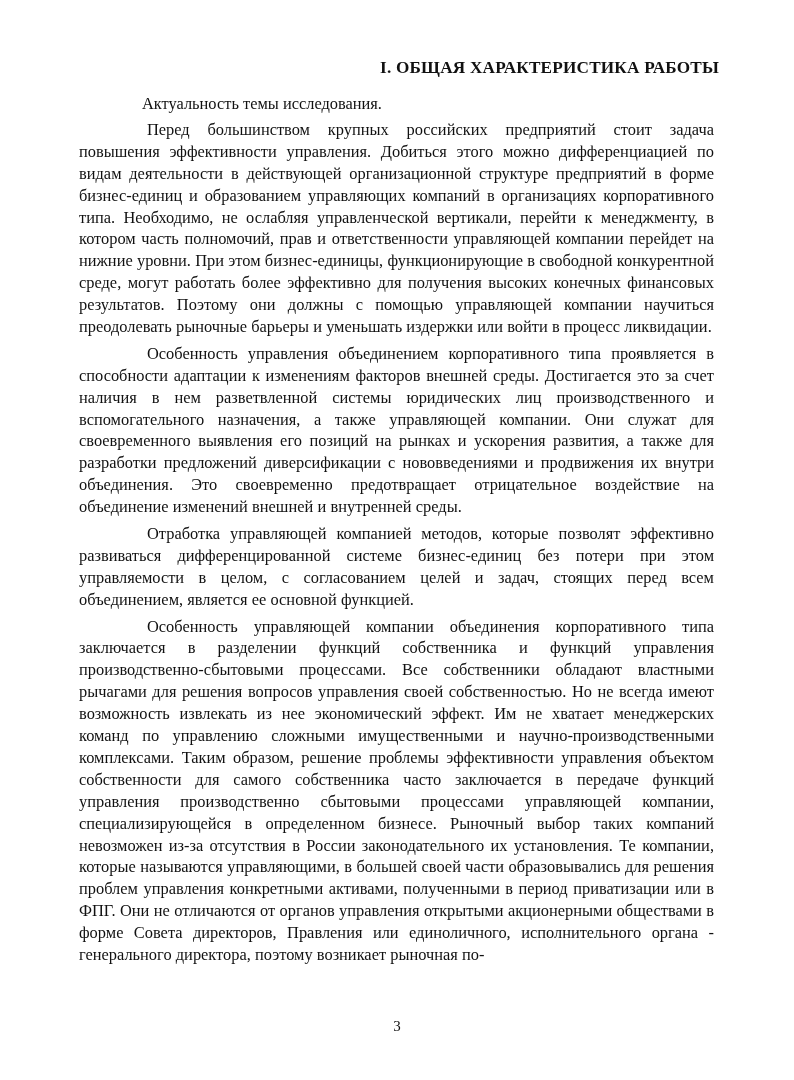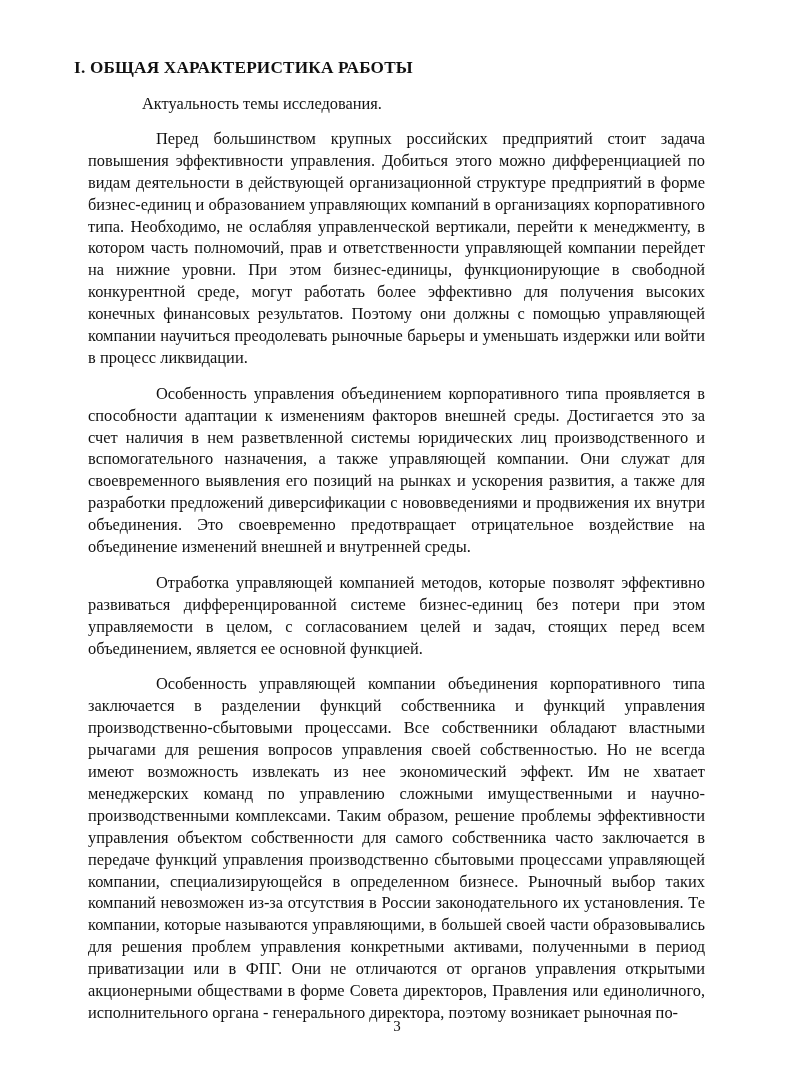--- a/index.html
+++ b/index.html
@@ -19,35 +19,35 @@
     overflow: hidden;
     box-sizing: border-box;
   }
   .page-inner {
     position: absolute;
     left: 74px;
     top: 58px;
     width: 645px;
   }
   .doc-title {
-    text-align: left;
+    text-align: right;
     font-size: 17.2px;
     letter-spacing: 0.2px;
     margin: 0 0 16px 0;
     color: #111;
   }
   .section-heading {
     font-weight: normal;
     font-size: 16.4px;
     margin: 0 0 2px 0;
     text-indent: 68px;
     color: #111;
   }
   p.body-par {
-    margin: 14px;
+    margin: 5px;
     font-size: 16.4px;
     line-height: 1.335;
     text-align: justify;
     text-indent: 68px;
     color: #111;
     hyphens: manual;
     word-spacing: 0.1px;
   }
   .page-number {
     position: absolute;

